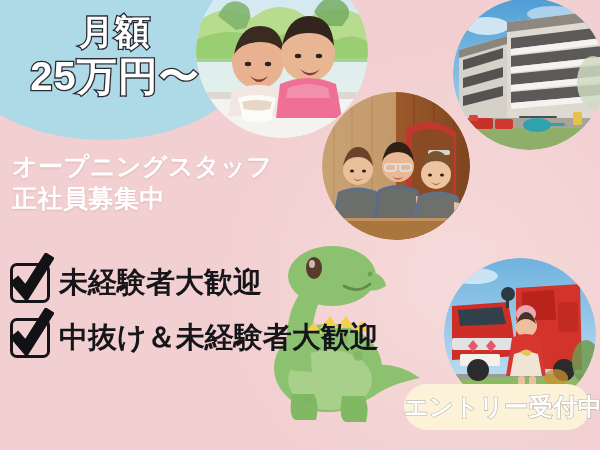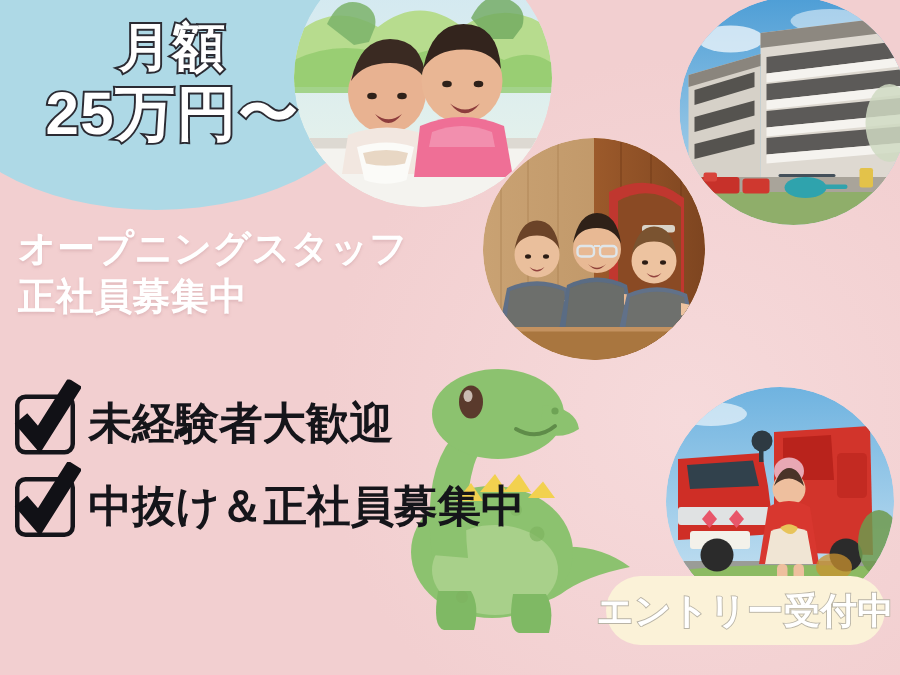--- a/index.html
+++ b/index.html
@@ -116,21 +116,20 @@
   
   .entry-badge {
     position:absolute;
     left:404px; top:384px;
     width:186px; height:46px;
     background:#fbf2d8;
     border-radius:24px;
     z-index:8;
     display:flex;
     align-items:center;
-    justify-content:center;
   }
   .entry-text {
     color:#ffffff;
     font-size:24px;
     font-weight:bold;
     letter-spacing:0.5px;
     -webkit-text-stroke:1.2px #b9b4a6;
     paint-order:stroke fill;
     white-space:nowrap;
   }
@@ -427,21 +426,21 @@
       <span class="check-label">未経験者大歓迎</span>
     </div>
 
     <div class="check-row">
       <span class="check-box">
         <span class="frame"></span>
         <svg class="tick" width="46" height="50" viewBox="0 0 46 50">
           <path d="M6 26 L18 40 L42 2" stroke="#111116" stroke-width="11" fill="none" stroke-linecap="butt" stroke-linejoin="miter"></path>
         </svg>
       </span>
-      <span class="check-label">中抜け＆正社員募集中</span>
+      <span class="check-label">中抜け＆未経験者大歓迎</span>
     </div>
 
 
   </div>
 
   <div class="entry-badge">
     <span class="entry-text">エントリー受付中</span>
   </div>
 
 </div>

